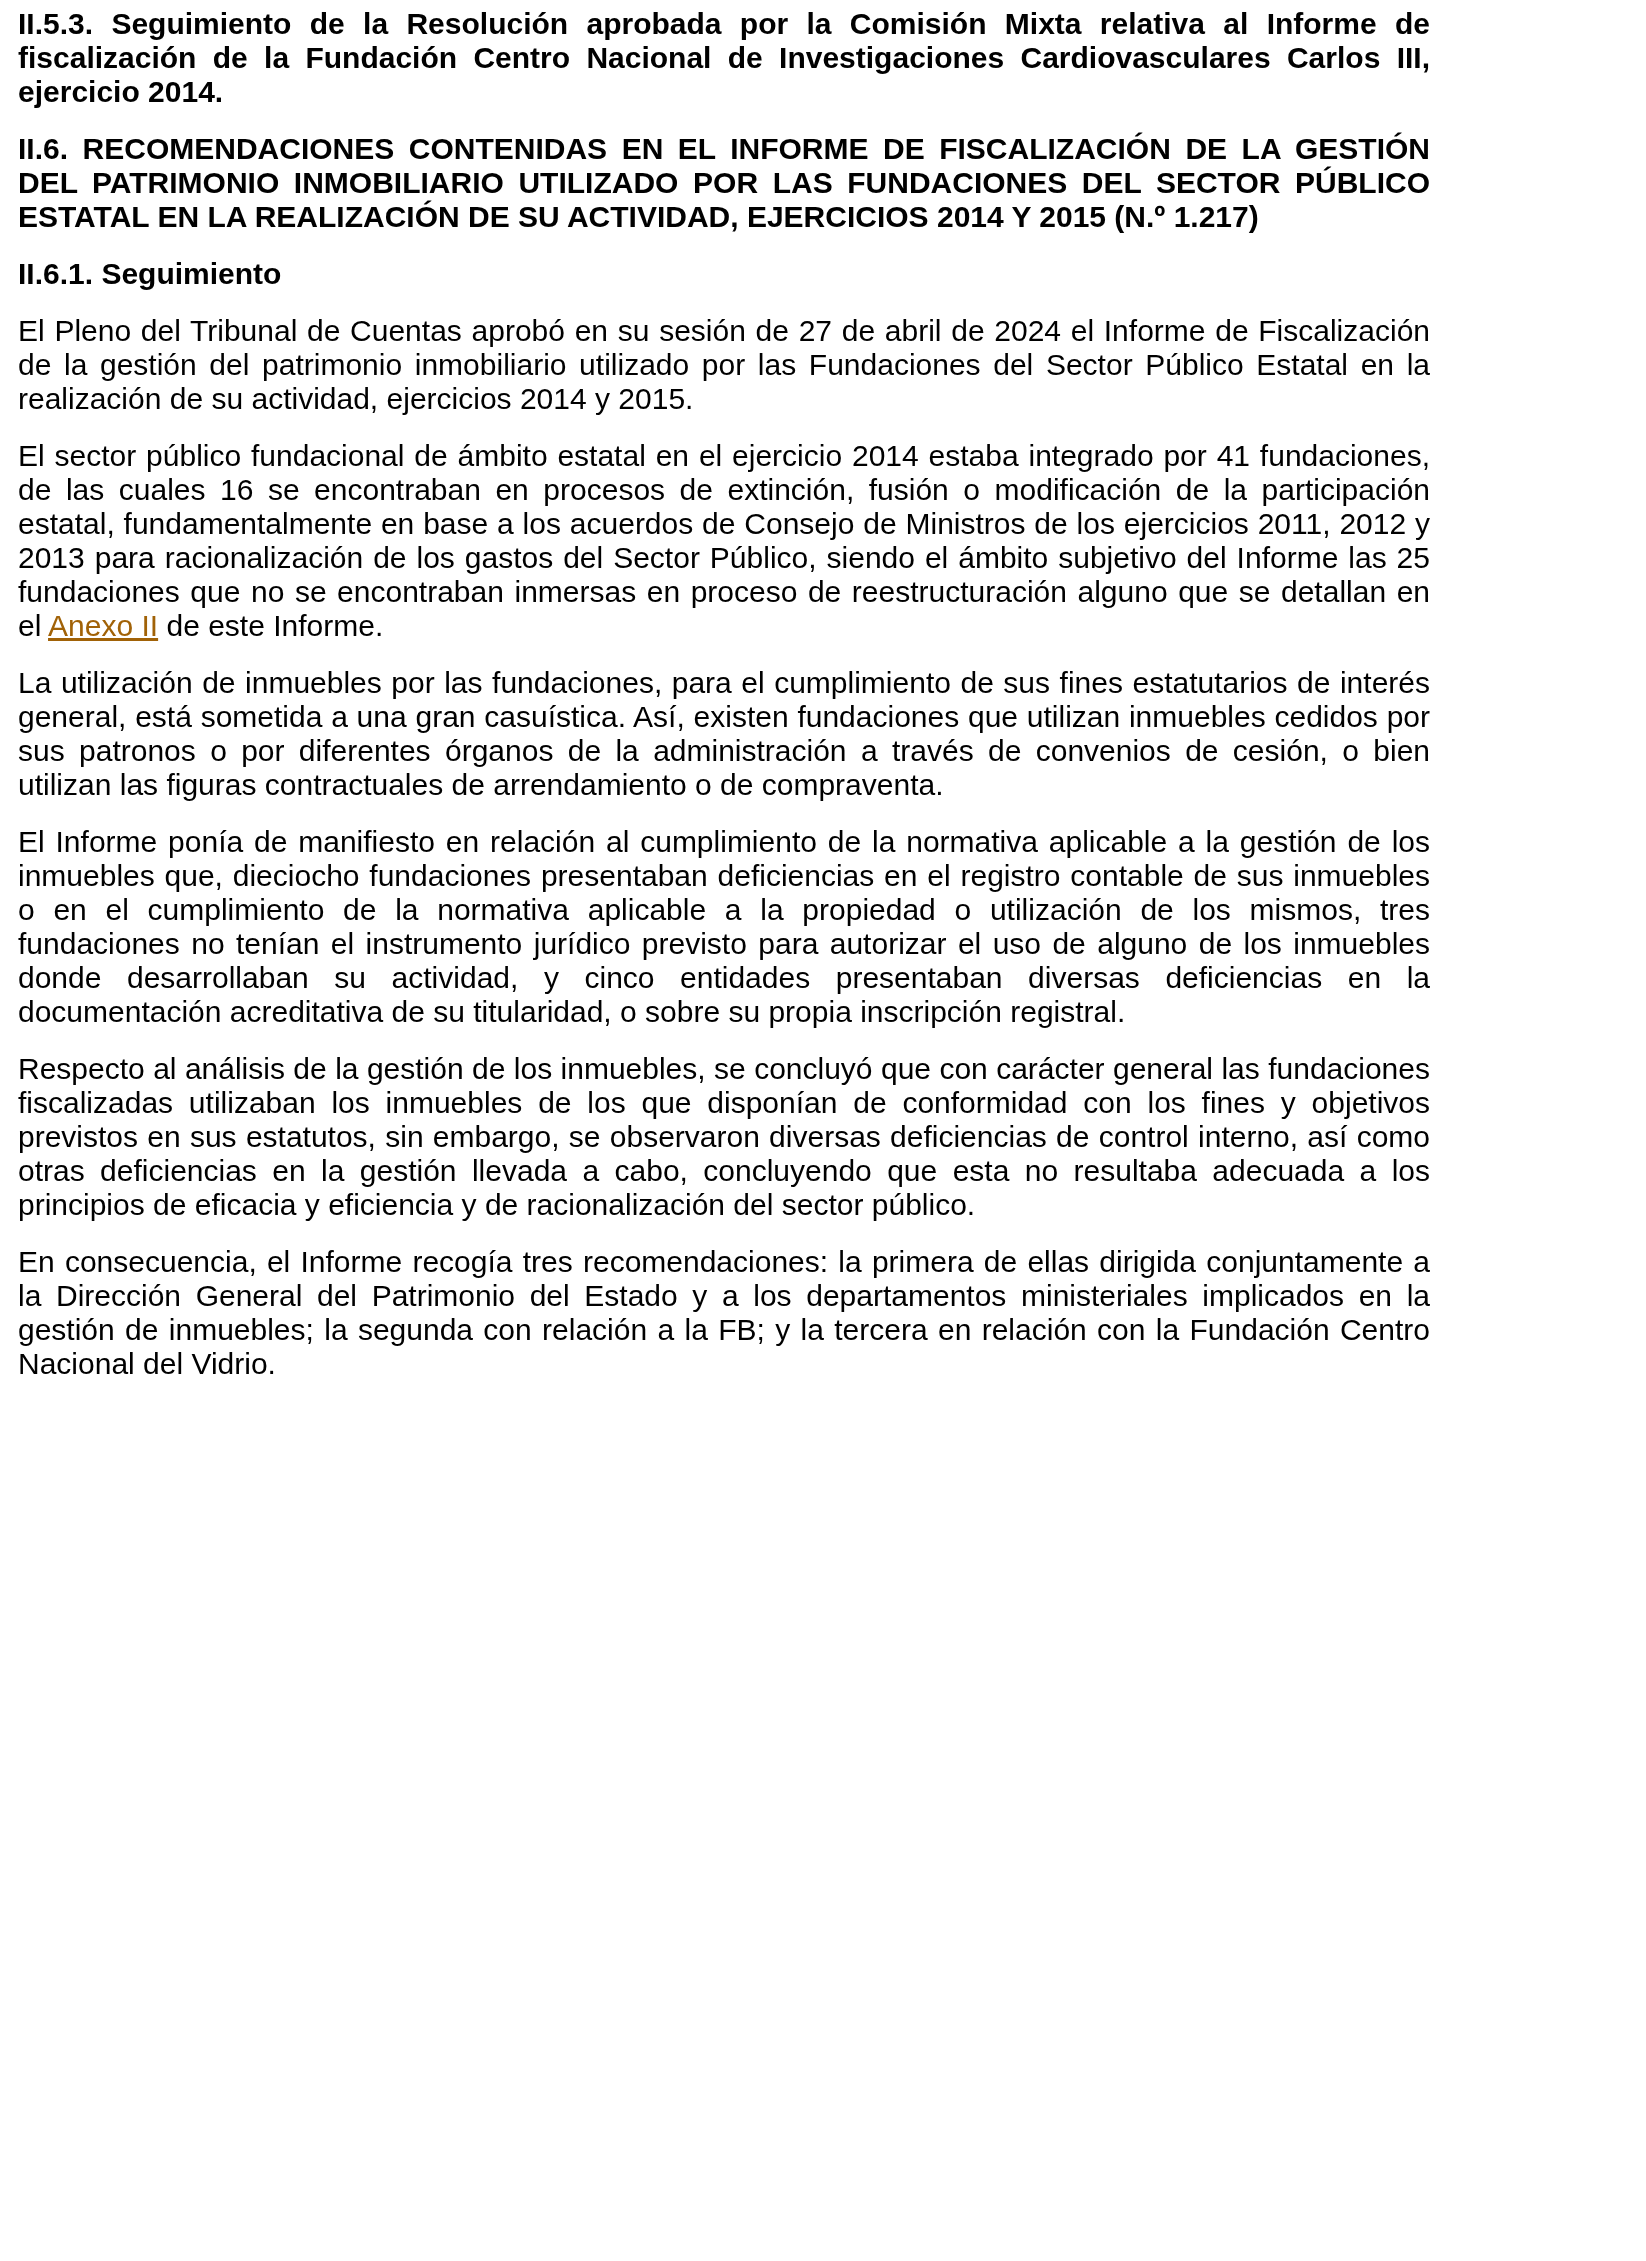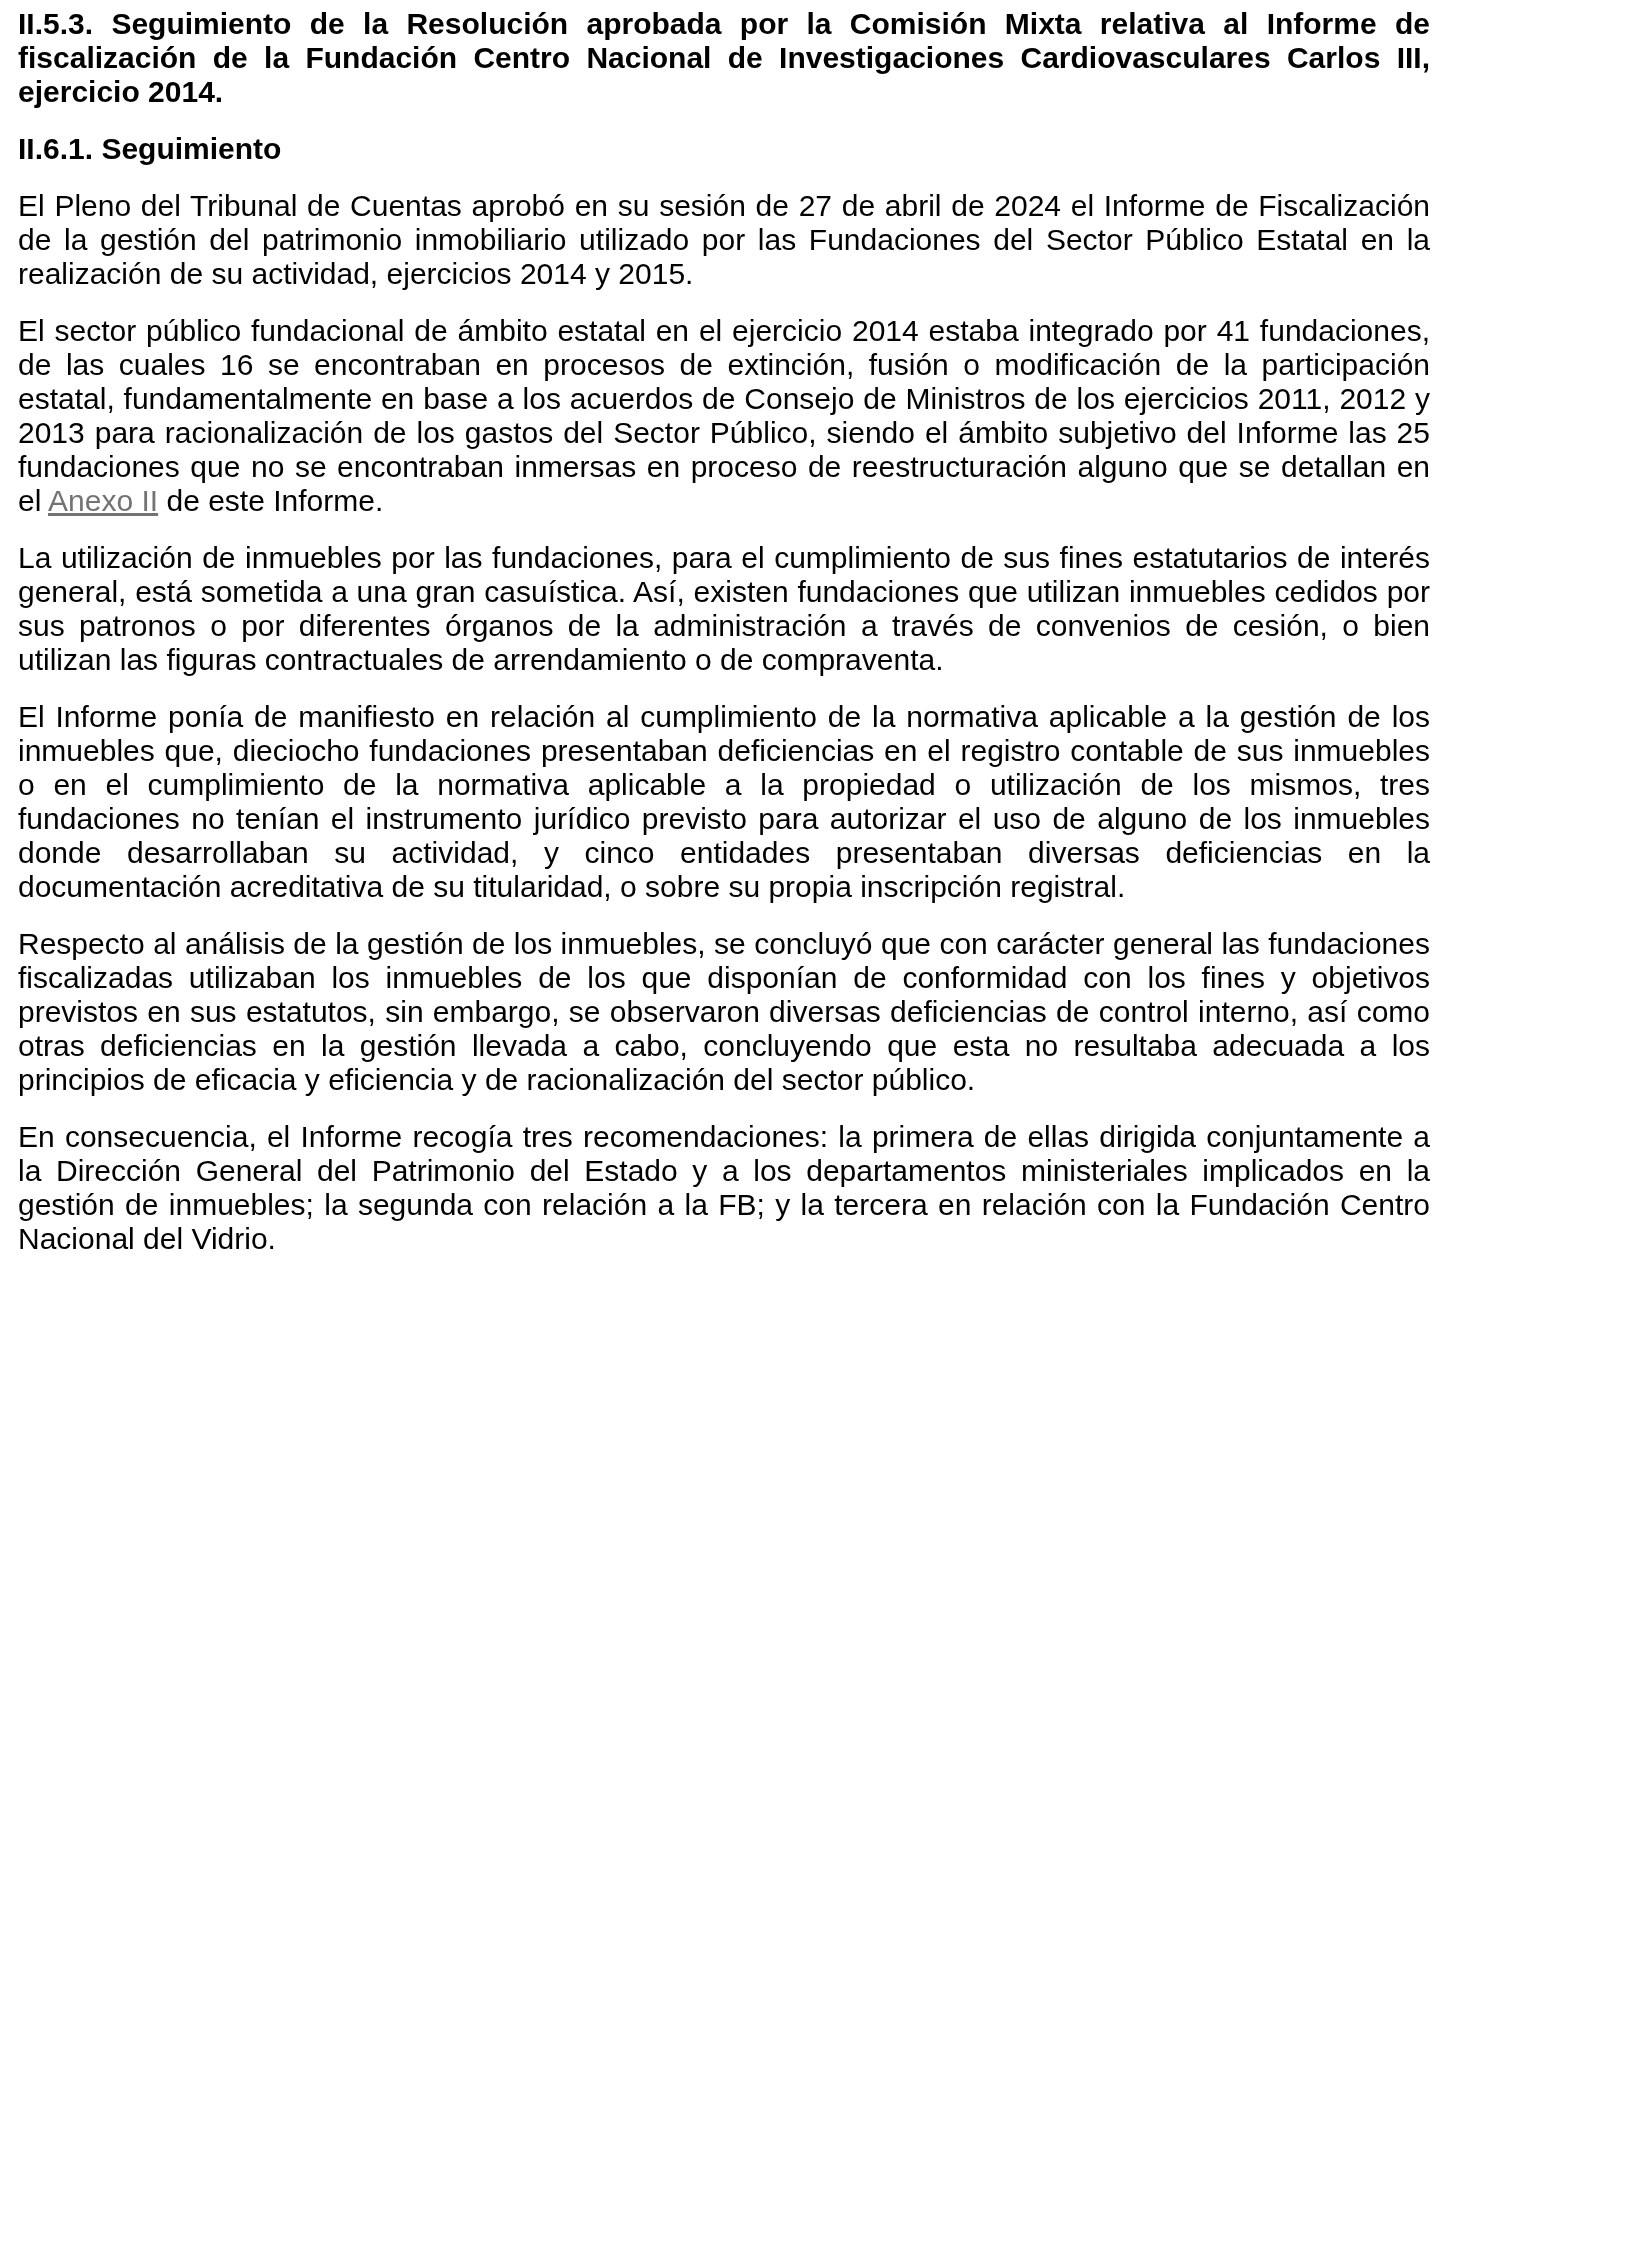--- a/index.html
+++ b/index.html
@@ -35,34 +35,35 @@
     text-align: justify;
   }
   .doc h2.section-break,
   .doc h3.section-break {
     margin-top: 13px;
   }
   .italic {
     font-style: italic;
   }
   a.doclink {
-    color: #737373;
+    color: #a16207;
     text-decoration: underline;
     cursor: pointer;
   }
 </style>
 </head>
 <body>
 
 <div class="page">
   <div class="doc">
 
     <h2>II.5.3. Seguimiento de la Resolución aprobada por la Comisión Mixta relativa al Informe de fiscalización de la Fundación Centro Nacional de Investigaciones Cardiovasculares Carlos III, ejercicio 2014.</h2>
 
 
+    <h2 class="section-break">II.6. RECOMENDACIONES CONTENIDAS EN EL INFORME DE FISCALIZACIÓN DE LA GESTIÓN DEL PATRIMONIO INMOBILIARIO UTILIZADO POR LAS FUNDACIONES DEL SECTOR PÚBLICO ESTATAL EN LA REALIZACIÓN DE SU ACTIVIDAD, EJERCICIOS 2014 Y 2015 (N.º 1.217)</h2>
 
     <h3 class="section-break">II.6.1. Seguimiento</h3>
 
     <p>El Pleno del Tribunal de Cuentas aprobó en su sesión de 27 de abril de 2024 el Informe de Fiscalización de la gestión del patrimonio inmobiliario utilizado por las Fundaciones del Sector Público Estatal en la realización de su actividad, ejercicios 2014 y 2015.</p>
 
     <p><span>El sector público fundacional de ámbito estatal en el ejercicio 2014 estaba integrado por 41 fundaciones, de las cuales 16 se encontraban en procesos de extinción, fusión o modificación de la participación estatal, fundamentalmente en base a los acuerdos de Consejo de Ministros de los ejercicios 2011, 2012 y 2013 para racionalización de los gastos del Sector Público, siendo el ámbito subjetivo del Informe las 25 fundaciones que no se encontraban inmersas en proceso de reestructuración alguno que se detallan en el </span><a href="#" class="doclink">Anexo II</a><span> de este Informe.</span></p>
 
     <p>La utilización de inmuebles por las fundaciones, para el cumplimiento de sus fines estatutarios de interés general, está sometida a una gran casuística. Así, existen fundaciones que utilizan inmuebles cedidos por sus patronos o por diferentes órganos de la administración a través de convenios de cesión, o bien utilizan las figuras contractuales de arrendamiento o de compraventa.</p>
 
     <p>El Informe ponía de manifiesto en relación al cumplimiento de la normativa aplicable a la gestión de los inmuebles que, dieciocho fundaciones presentaban deficiencias en el registro contable de sus inmuebles o en el cumplimiento de la normativa aplicable a la propiedad o utilización de los mismos, tres fundaciones no tenían el instrumento jurídico previsto para autorizar el uso de alguno de los inmuebles donde desarrollaban su actividad, y cinco entidades presentaban diversas deficiencias en la documentación acreditativa de su titularidad, o sobre su propia inscripción registral.</p>

